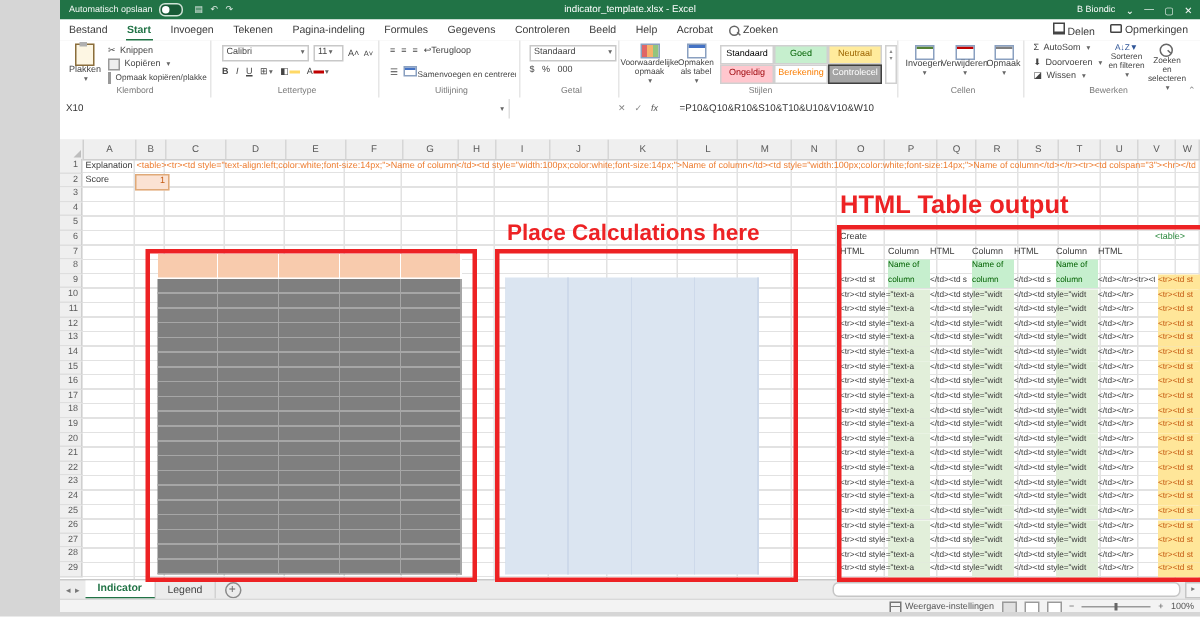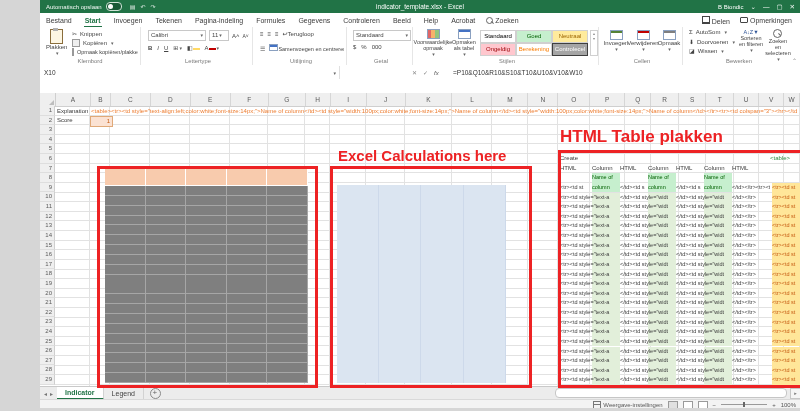--- a/index.html
+++ b/index.html
@@ -553,22 +553,22 @@
         <div class="ofrag" style="position: absolute; left: 520px; top: 282.38px; width: 59px;">&lt;tr&gt;&lt;td style="text-a</div>
         <div class="ofrag" style="position: absolute; left: 580px; top: 282.38px; width: 55px;">&lt;/td&gt;&lt;td style="widt</div>
         <div class="ofrag" style="position: absolute; left: 636px; top: 282.38px; width: 55px;">&lt;/td&gt;&lt;td style="widt</div>
         <div class="ofrag" style="position: absolute; left: 692px; top: 282.38px; width: 30px;">&lt;/td&gt;&lt;/tr&gt;</div>
       </div>
   </div>
 
   <div class="redrect" style="left: 57px; top: 166px; width: 215px; height: 216px; border-color: rgb(237, 34, 36);"></div>
   <div class="redrect" style="left: 290px; top: 166px; width: 196px; height: 216px; border-color: rgb(237, 34, 36);"></div>
   <div class="redrect" style="left: 518px; top: 150px; width: 246px; height: 232px; border-color: rgb(237, 34, 36);"></div>
-  <div class="annotation" style="left: 298px; top: 147px; font-size: 15px; color: rgb(237, 34, 36);">Excel Calculations here</div>
-  <div class="annotation" style="left: 520px; top: 127px; font-size: 17px; color: rgb(237, 34, 36);">HTML Table plakken</div>
+  <div class="annotation" style="left: 298px; top: 147px; font-size: 15px; color: rgb(237, 34, 36);">Place Calculations here</div>
+  <div class="annotation" style="left: 520px; top: 127px; font-size: 17px; color: rgb(237, 34, 36);">HTML Table output</div>
 
   <div class="tabsbar">
     <span class="tabnav">
         <span>◂</span>
         <span>▸</span>
       </span>
     <span id="sheet-tabs" style="display:flex">
         <span class="stab active">Indicator</span>
         <span class="stab">Legend</span>
       </span>

